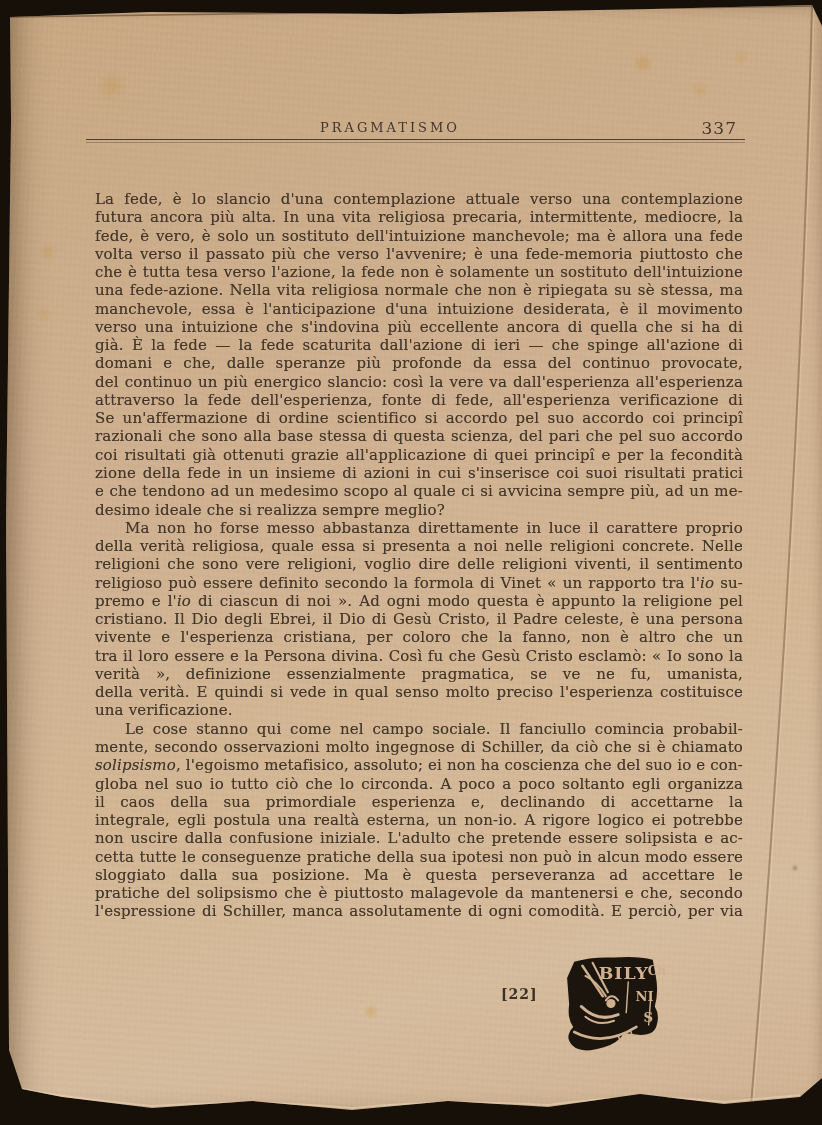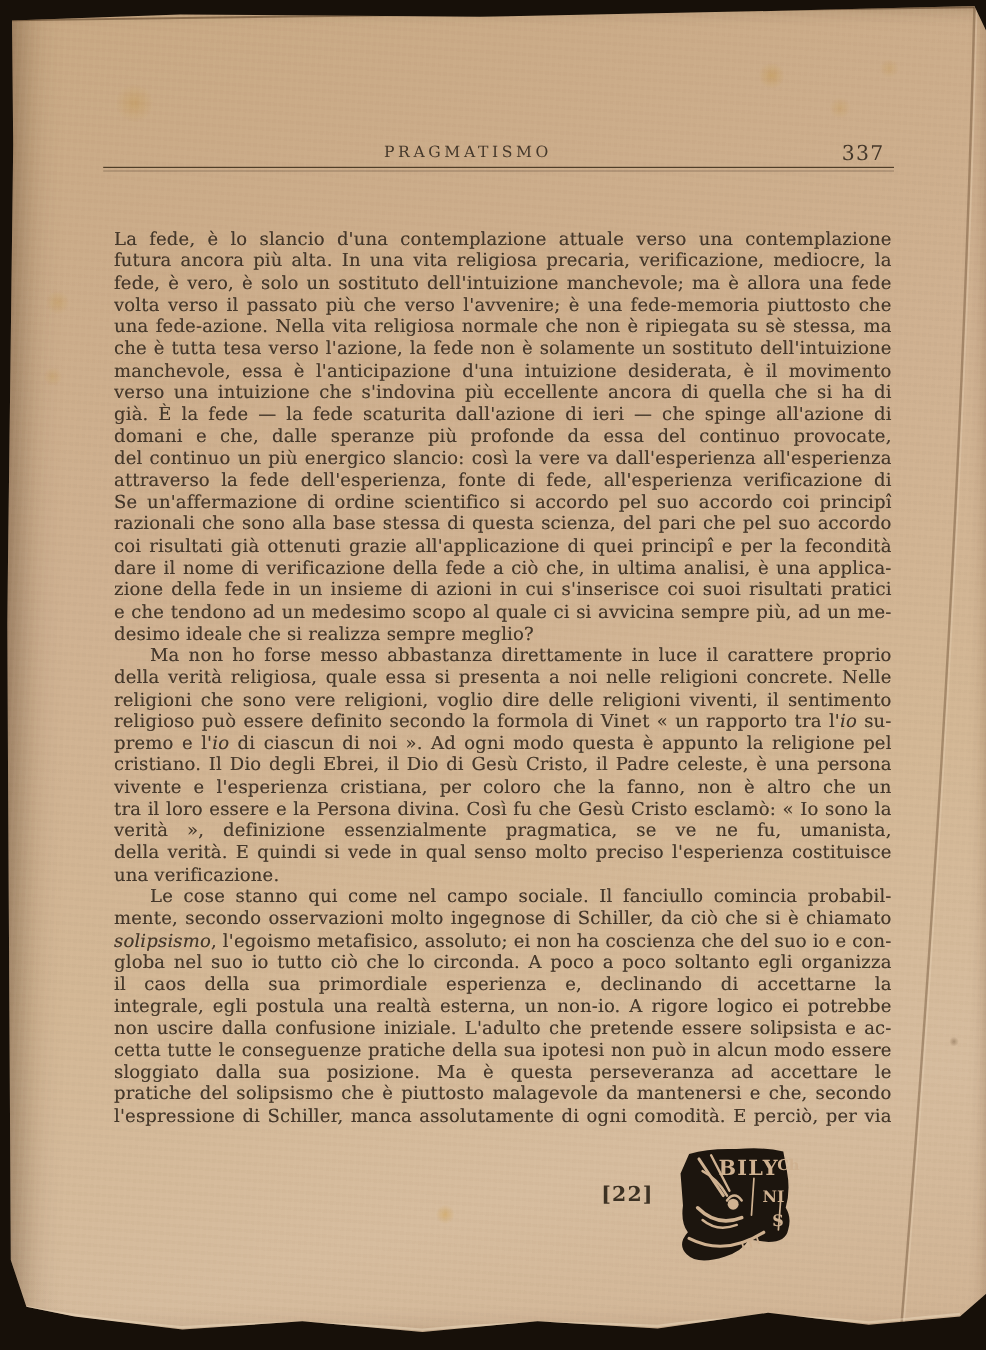--- a/index.html
+++ b/index.html
@@ -76,55 +76,54 @@
   .line{
     height:var(--lh);overflow:hidden;
     text-align:justify;text-align-last:justify;
     white-space:normal;
   }
   .line.indent{padding-left:30px;}
   .line.no-justify{text-align-last:left;}
 
   .signature-number{
     position:absolute;left:501px;top:986px;
-    font-size:17px;font-weight:700;letter-spacing:1px;color:#3c3123;
+    font-size:14px;font-weight:700;letter-spacing:1px;color:#3c3123;
   }
   .stamp{position:absolute;left:561px;top:953px;width:106px;height:105px;}
   .stamp text{font-family:"DejaVu Serif",serif;font-weight:700;fill:var(--paper);}
 </style>
 </head>
 <body>
 
 <div class="scan">
   <div class="page">
 
     <div class="page-header">
       <span class="page-title">PRAGMATISMO</span>
       <span class="page-number">337</span>
     </div>
     <div class="header-rule"></div>
 
     <div class="body-text">
         <div>
           <div class="line">La fede, è lo slancio d'una contemplazione attuale verso una contemplazione</div>
-          <div class="line">futura ancora più alta. In una vita religiosa precaria, verificazione, mediocre, la</div>
+          <div class="line">futura ancora più alta. In una vita religiosa precaria, intermittente, mediocre, la</div>
           <div class="line">fede, è vero, è solo un sostituto dell'intuizione manchevole; ma è allora una fede</div>
           <div class="line">volta verso il passato più che verso l'avvenire; è una fede-memoria piuttosto che</div>
+          <div class="line">che è tutta tesa verso l'azione, la fede non è solamente un sostituto dell'intuizione</div>
           <div class="line">una fede-azione. Nella vita religiosa normale che non è ripiegata su sè stessa, ma</div>
-          <div class="line">che è tutta tesa verso l'azione, la fede non è solamente un sostituto dell'intuizione</div>
           <div class="line">manchevole, essa è l'anticipazione d'una intuizione desiderata, è il movimento</div>
           <div class="line">verso una intuizione che s'indovina più eccellente ancora di quella che si ha di</div>
           <div class="line">già. È la fede — la fede scaturita dall'azione di ieri — che spinge all'azione di</div>
           <div class="line">domani e che, dalle speranze più profonde da essa del continuo provocate, riprende</div>
           <div class="line">del continuo un più energico slancio: così la vere va dall'esperienza all'esperienza</div>
           <div class="line">attraverso la fede dell'esperienza, fonte di fede, all'esperienza verificazione di fede.</div>
           <div class="line">Se un'affermazione di ordine scientifico si accordo pel suo accordo coi principî</div>
           <div class="line">razionali che sono alla base stessa di questa scienza, del pari che pel suo accordo</div>
           <div class="line">coi risultati già ottenuti grazie all'applicazione di quei principî e per la fecondità</div>
-          <div class="line">dare il nome di verificazione della fede a ciò che, in ultima analisi, è una applica-</div>
           <div class="line">zione della fede in un insieme di azioni in cui s'inserisce coi suoi risultati pratici</div>
           <div class="line">e che tendono ad un medesimo scopo al quale ci si avvicina sempre più, ad un me-</div>
           <div class="line no-justify">desimo ideale che si realizza sempre meglio?</div>
         </div>
         <div>
           <div class="line indent">Ma non ho forse messo abbastanza direttamente in luce il carattere proprio</div>
           <div class="line">della verità religiosa, quale essa si presenta a noi nelle religioni concrete. Nelle</div>
           <div class="line">religioni che sono vere religioni, voglio dire delle religioni viventi, il sentimento</div>
           <div class="line">religioso può essere definito secondo la formola di Vinet « un rapporto tra l'<i>io</i> su-</div>
           <div class="line">premo e l'<i>io</i> di ciascun di noi ». Ad ogni modo questa è appunto la religione pel</div>

